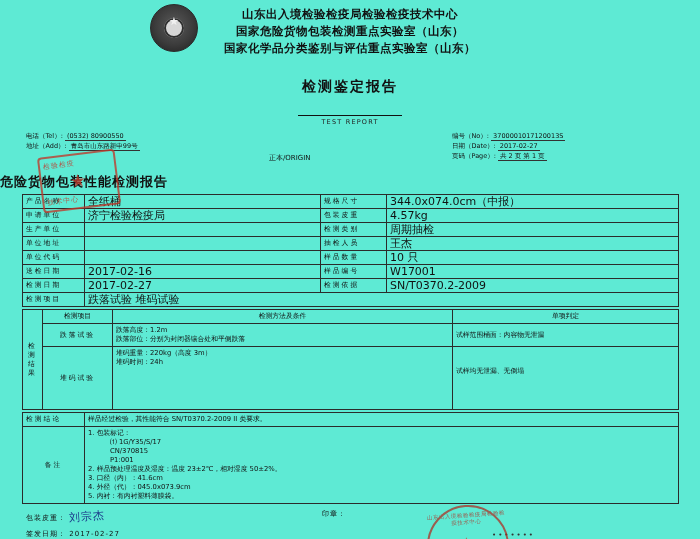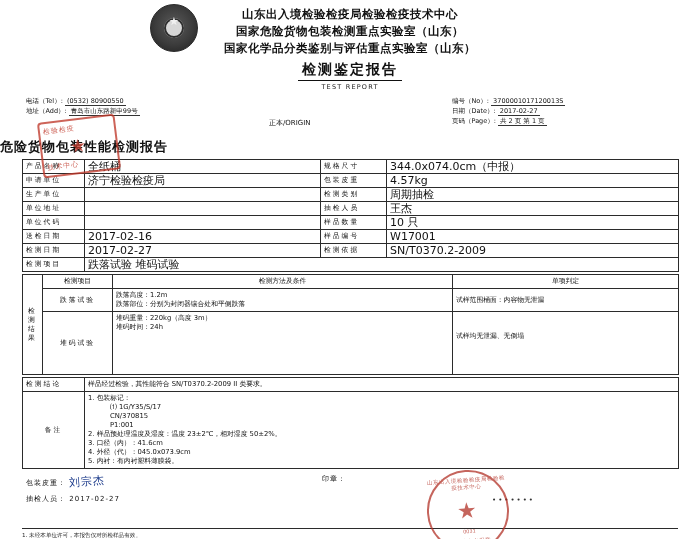--- a/index.html
+++ b/index.html
@@ -5,21 +5,21 @@
   html,body{margin:0;padding:0;}
   body{
     width:700px;height:539px;
     background:#d8d8d8;
     font-family:"DejaVu Sans","Liberation Sans",sans-serif;
     overflow:hidden;
   }
   .page{
     position:relative;
     width:700px;height:539px;
-    background:#ffffff;
+    background:#5eead4;
     box-sizing:border-box;
   }
   
   .hdr{
     position:relative;
     padding:6px 24px 2px 24px;
     text-align:center;
   }
   .emblem{
     position:absolute;left:150px;top:4px;
@@ -37,21 +37,21 @@
   .emblem:after{
     content:"★";position:absolute;left:0;right:0;top:11px;
     font-size:11px;color:#f0f0f0;text-align:center;line-height:1;
   }
   .h1{font-size:11.5px;font-weight:bold;color:#111;letter-spacing:.5px;line-height:17px;}
   .h2{font-size:11.5px;font-weight:bold;color:#111;letter-spacing:.5px;line-height:17px;}
   .title-cn{
     display:inline-block;
     font-size:14px;font-weight:bold;color:#111;
     border-bottom:1.5px solid #111;
-    padding:1px 4px 1px 4px;margin-top:3px;letter-spacing:2px;
+    padding:1px 4px 19px 4px;margin-top:20px;letter-spacing:2px;
   }
   .title-en{
     font-size:6.5px;letter-spacing:1.2px;color:#222;margin-top:2px;
   }
   
   .meta{
     position:relative;
     margin:3px 22px 0 22px;
     font-size:6.5px;color:#111;
     height:40px;
@@ -312,21 +312,21 @@
       </tr>
     </tbody>
   </table>
 
   <div class="sign-row">
     <div class="sig-lbl">
       <span>包装皮重：</span>
       <span class="hand">刘宗杰</span>
     </div>
     <div class="sig-lbl2">
-      <span>抽检人员：</span>
+      <span>签发日期：</span>
       <span>2017-02-27</span>
     </div>
     <div class="seal-lbl">印章：</div>
     <div class="dots">•••••••</div>
     <div class="round-seal">
       <div class="rs-top">山东出入境检验检疫局检验检疫技术中心</div>
       <div class="rs-star">★</div>
       <div class="rs-num">0031</div>
       <div class="rs-bot">检验检疫专用章</div>
     </div>

